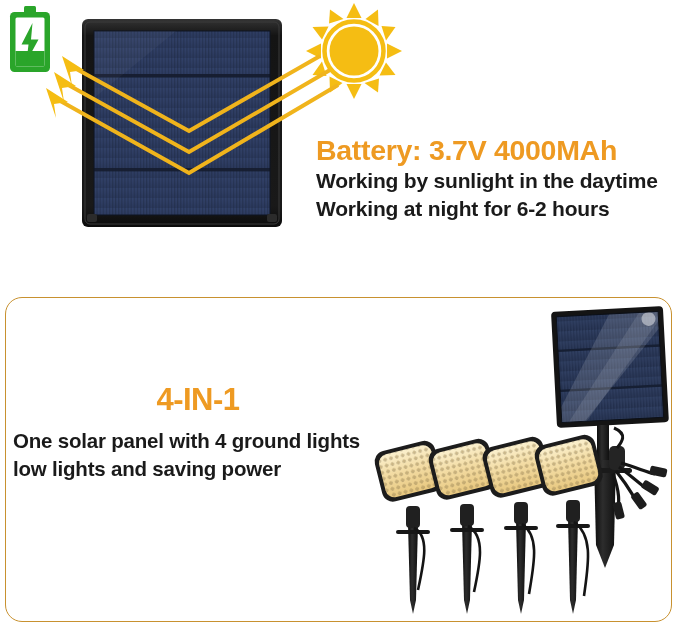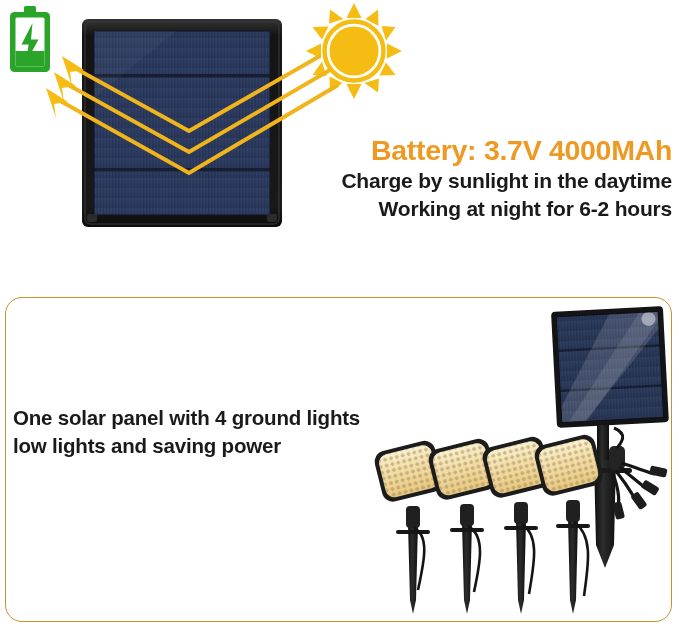--- a/index.html
+++ b/index.html
@@ -13,21 +13,21 @@
     position: relative;
     overflow: hidden;
     font-family: "Liberation Sans", sans-serif;
     -webkit-font-smoothing: antialiased;
   }
 
   
   #top-section {
     position: absolute;
     left: 0; top: 0;
-    width: 603px; height: 290px; text-align: right;
+    width: 603px; height: 290px;
   }
 
   
   #battery-icon {
     position: absolute;
     left: 8px; top: 6px;
     width: 44px; height: 68px;
   }
 
   
@@ -93,21 +93,21 @@
   }
   #four-in-one {
     color: #ee9a22;
     font-weight: bold;
     font-size: 31px;
     line-height: 36px;
     text-align: center;
     letter-spacing: -0.5px;
   }
   #bottom-text .subline { font-size: 20.5px; line-height: 28px; }
-  #bottom-text .subline.first { margin-top: 22px; }
+  #bottom-text .subline.first { margin-top: 9px; }
 
   
   #bottom-art {
     position: absolute;
     left: 360px; top: 2px;
     width: 305px; height: 320px;
   }
 </style>
 </head>
 <body>
@@ -192,28 +192,29 @@
     </g>
     <g fill="#f5bd13">
       <polygon points="62,56 84,70 70,72 72,86"></polygon>
       <polygon points="54,72 76,86 62,88 64,102"></polygon>
       <polygon points="46,88 68,102 54,104 56,118"></polygon>
     </g>
   </svg>
 
   <div id="top-text">
     <div class="headline">Battery: 3.7V 4000MAh</div>
-    <div class="subline first">Charge by sunlight in the daytime</div>
+    <div class="subline first">Working by sunlight in the daytime</div>
     <div class="subline">Working at night for 6-2 hours</div>
   </div>
 </div>
 
 <div id="bottom-card">
 
   <div id="bottom-text">
+    <div id="four-in-one">4-IN-1</div>
     <div class="subline first">One solar panel with 4 ground lights</div>
     <div class="subline">low lights and saving power</div>
   </div>
 
   <div id="bottom-art">
     <svg width="305" height="320" viewBox="0 0 305 320" xmlns="http://www.w3.org/2000/svg">
       <defs>
         <linearGradient id="cellGrad2" x1="0" y1="0" x2="1" y2="1">
           <stop offset="0" stop-color="#37486f"></stop>
           <stop offset="0.45" stop-color="#2a3858"></stop>

